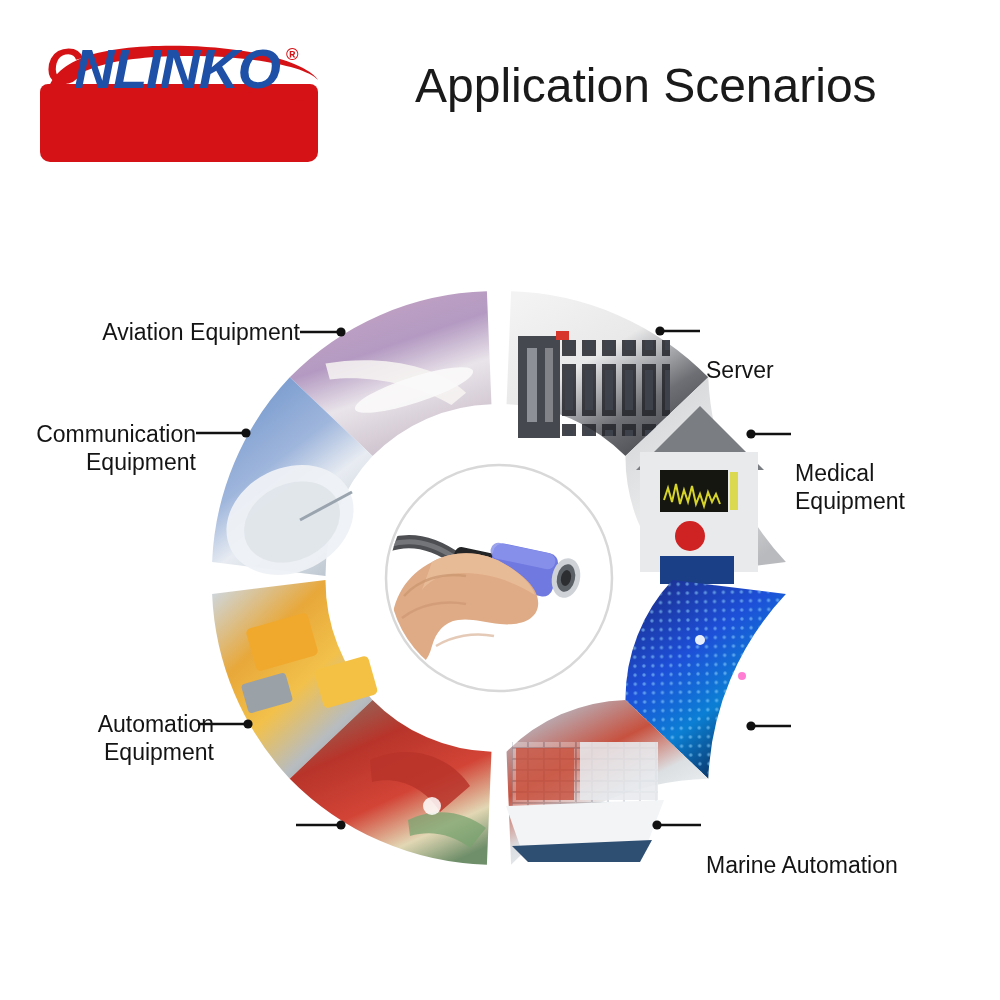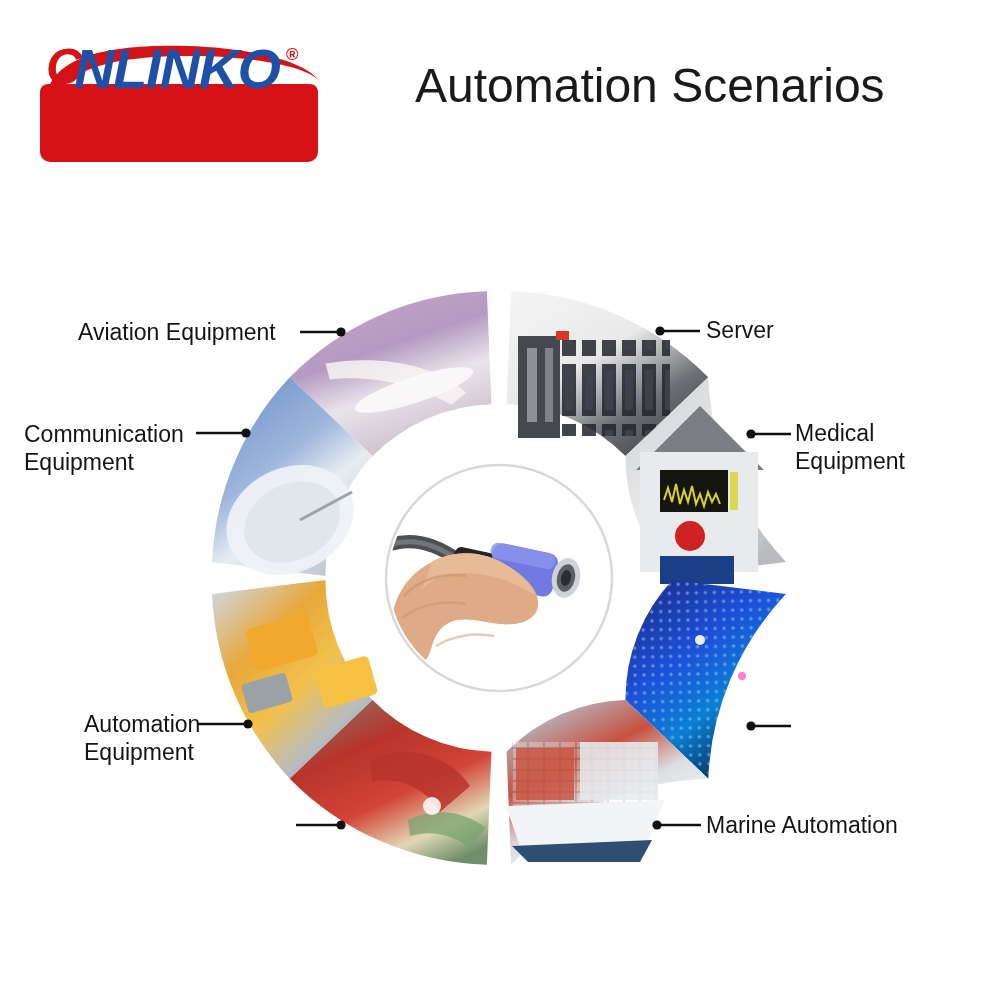--- a/index.html
+++ b/index.html
@@ -196,22 +196,22 @@
   #donut-svg { position: absolute; left: 0; top: 0; }
 
   
   .label {
     position: absolute;
     font-size: 23px;
     line-height: 28px;
     color: #141414;
     white-space: pre-line;
   }
-  .label.right-side { text-align: left; }
-  .label.left-side  { text-align: left; }
+  .label.right-side { text-align: left; margin-top: 40px; }
+  .label.left-side  { text-align: right; }
 </style>
 </head>
 <body>
 
 <div id="logo-block">
 
   <div id="logo-banner"></div>
 
   <svg id="logo-swoosh" viewBox="0 0 282 86">
     <path d="M8,58 C14,16 70,4 150,6 C215,8 268,22 280,40 C268,26 212,16 152,16 C78,16 26,28 18,62 Z" fill="#d51317"></path>
@@ -219,21 +219,21 @@
   </svg>
 
   <div id="logo-wordmark">
     <span class="wm-c">C</span>
     <span class="wm-rest">NLINKO</span>
     <span class="wm-reg">®</span>
   </div>
 
 </div>
 
-<div id="page-title">Automation Scenarios</div>
+<div id="page-title">Application Scenarios</div>
 
 <div id="diagram">
   <svg id="donut-svg" width="1000" height="1000" viewBox="0 0 1000 1000">
     <defs>
 
       <linearGradient id="g-aviation" x1="0" y1="0" x2="0.4" y2="1">
         <stop offset="0%" stop-color="#c9a6c4"></stop>
         <stop offset="45%" stop-color="#b49ac2"></stop>
         <stop offset="70%" stop-color="#e9e4ea"></stop>
         <stop offset="100%" stop-color="#cfc4cf"></stop>

